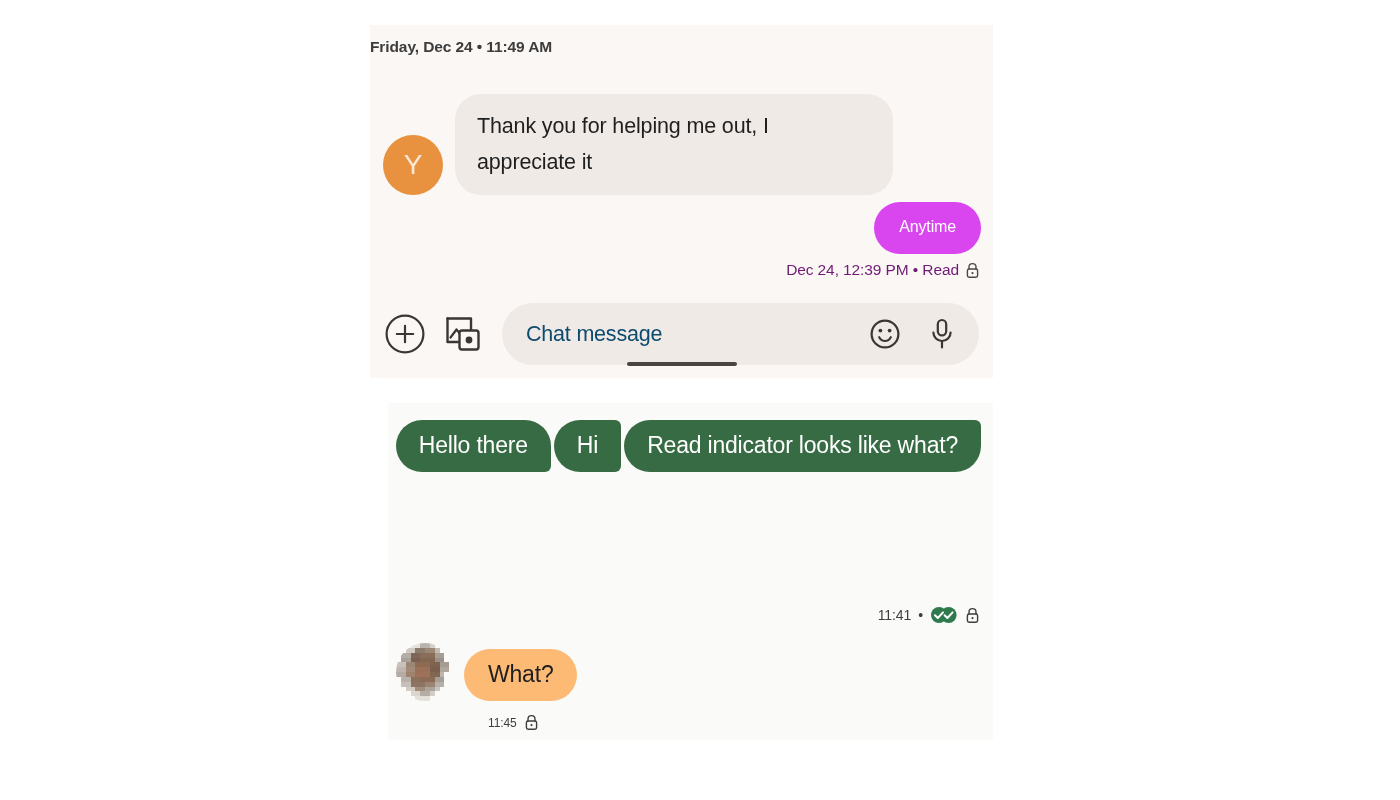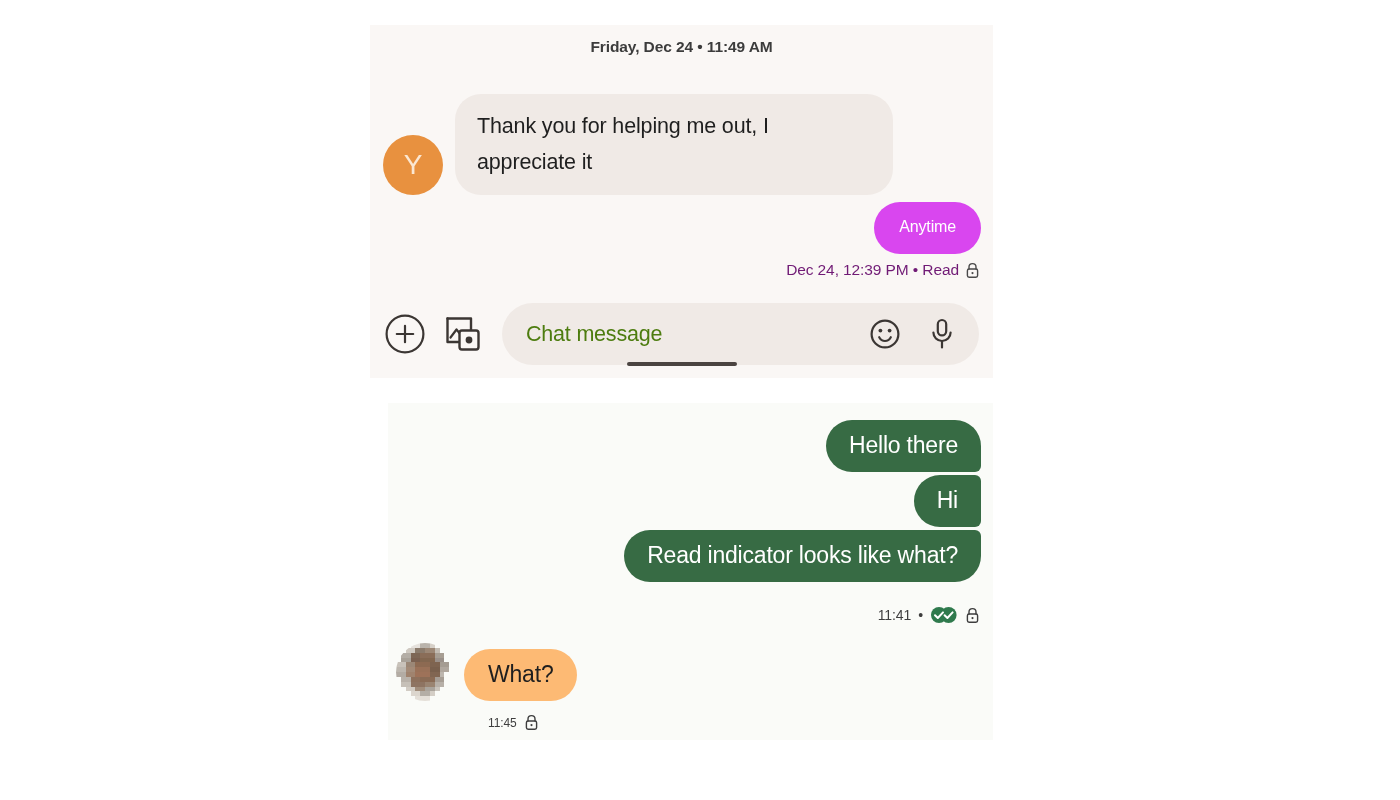--- a/index.html
+++ b/index.html
@@ -28,21 +28,20 @@
     height: 353px;
     background: #faf7f5;
     overflow: hidden;
   }
 
   .date-divider {
     position: absolute;
     top: 13px;
     left: 0;
     width: 100%;
-    text-align: center;
     font-size: 15.5px;
     font-weight: bold;
     color: #3c3c3c;
     letter-spacing: -0.1px;
   }
 
   .row-in {
     position: absolute;
     left: 13px;
     top: 69px;
@@ -136,21 +135,21 @@
     display: flex;
     align-items: center;
     padding: 0 18px 0 24px;
     box-sizing: border-box;
     margin-left: 2px;
   }
 
   .input-placeholder {
     flex: 1 1 auto;
     font-size: 21.5px;
-    color: #4d7c0f;
+    color: #0c4a6e;
     letter-spacing: -0.2px;
   }
 
   .pill-icons {
     display: flex;
     align-items: center;
     gap: 26px;
     padding-right: 4px;
   }
 
@@ -174,21 +173,20 @@
     height: 337px;
     background: #fafbf8;
     overflow: hidden;
   }
 
   .green-stack {
     position: absolute;
     right: 12px;
     top: 17px;
     display: flex;
-    flex-direction: column;
     align-items: flex-end;
     gap: 3px;
     justify-content: flex-end;
   }
 
   .bubble-green {
     background: #376b44;
     color: #ffffff;
     font-size: 23px;
     line-height: 28px;

